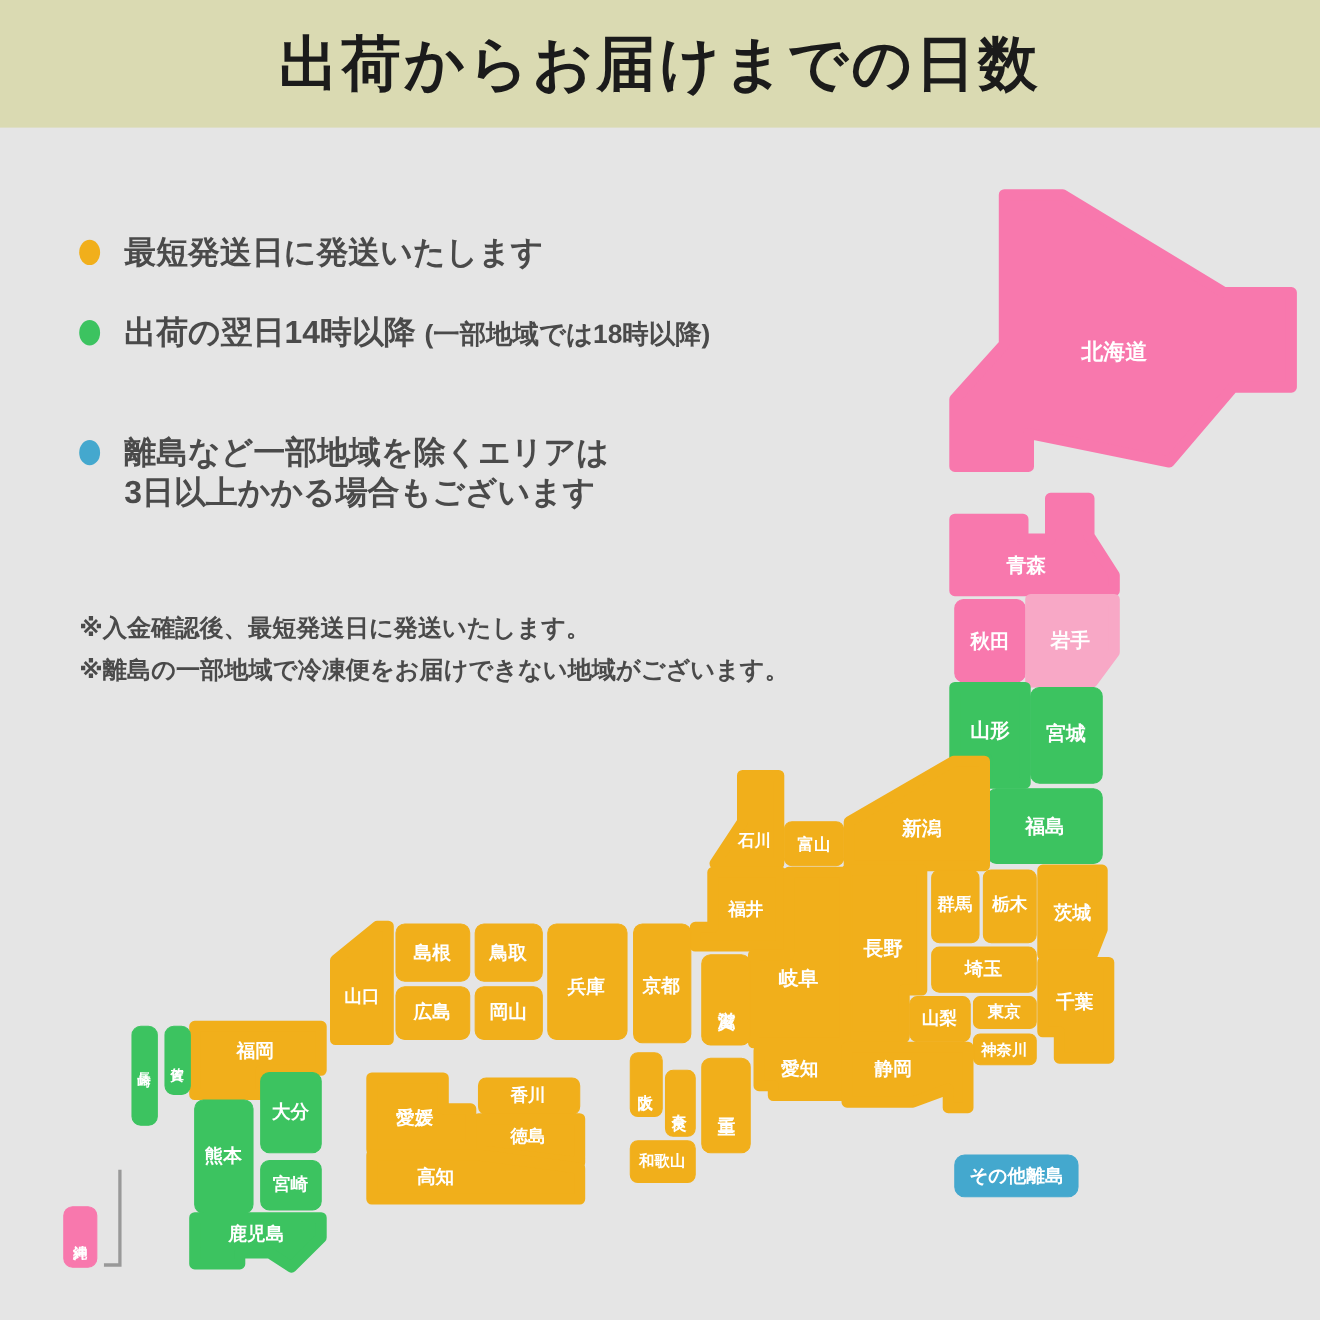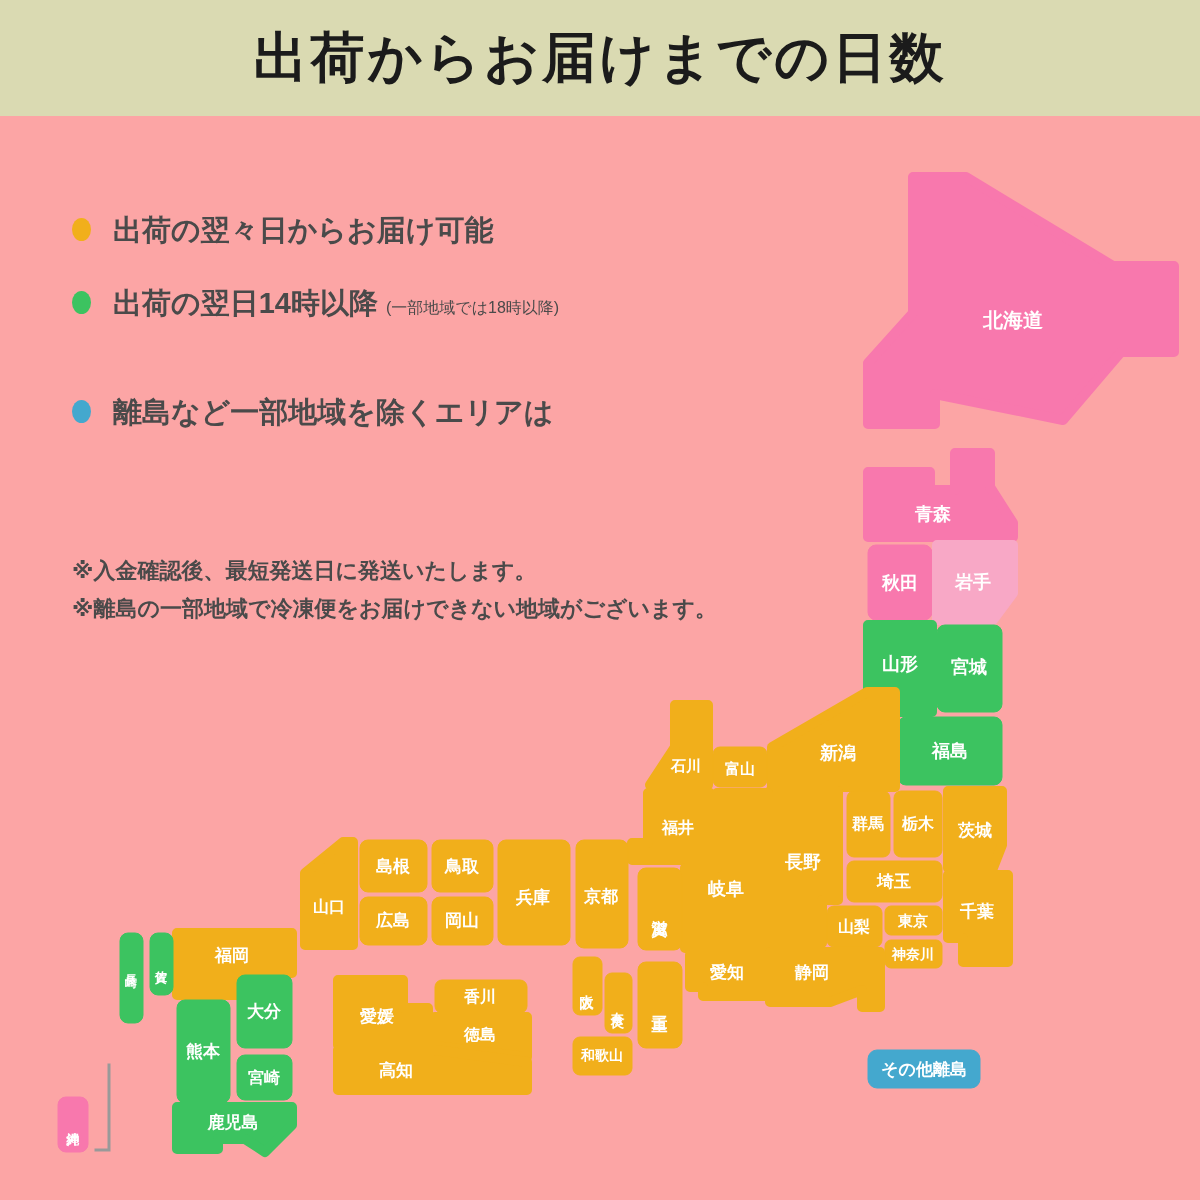--- a/index.html
+++ b/index.html
@@ -1,29 +1,29 @@
 <!DOCTYPE html>
 <html><head>
 <meta charset="utf-8">
 <style>
   html,body{margin:0;padding:0;background:#fff;}
-  .page{position:relative;width:1200px;height:1200px;background:#fca5a5;overflow:hidden;
+  .page{position:relative;width:1200px;height:1200px;background:#e5e5e5;overflow:hidden;
         font-family:"Liberation Sans","DejaVu Sans",sans-serif;}
   .header{position:absolute;left:0;top:0;width:1200px;height:116px;background:#dadab2;
           display:flex;align-items:center;justify-content:center;}
   .title{font-family:"Liberation Serif","DejaVu Serif",serif;font-size:54px;font-weight:600;
          color:#1b1b1b;letter-spacing:3px;white-space:nowrap;}
   .legend-item{position:absolute;left:72px;display:flex;align-items:flex-start;white-space:nowrap;}
   .dot{width:19px;height:23px;border-radius:50%;margin-top:6px;margin-right:22px;flex:none;}
   .dot-yellow{background:#f1af1b;}
   .dot-green{background:#3cc360;}
   .dot-pink{background:#f878ad;}
   .dot-blue{background:#44a8ce;}
   .legend-text{font-size:29px;font-weight:700;color:#4a4a4a;line-height:36px;}
-  .legend-sub{font-size:16px;font-weight:400;color:#4a4a4a;margin-left:8px;margin-top:23px;}
+  .legend-sub{font-size:24px;font-weight:700;color:#4a4a4a;margin-left:8px;margin-top:23px;}
   .note{position:absolute;left:72px;margin:0;font-size:22px;font-weight:600;color:#4a4a4a;white-space:nowrap;}
   svg.map{position:absolute;left:0;top:0;}
   .s{stroke-linejoin:round;stroke-linecap:round;}
   .p{stroke-width:10;}
   .c-yellow{fill:#f1af1b;stroke:#f1af1b;}
   .c-green{fill:#3cc360;stroke:#3cc360;}
   .c-pink{fill:#f878ad;stroke:#f878ad;}
   .c-lightpink{fill:#f8a8c6;stroke:#f8a8c6;}
   .c-blue{fill:#44a8ce;stroke:#44a8ce;}
   .lbl{fill:#ffffff;font-weight:700;text-anchor:middle;dominant-baseline:central;
@@ -35,33 +35,34 @@
 <body>
 
 <div class="page">
 
   <div class="header">
     <div class="title">出荷からお届けまでの日数</div>
   </div>
 
   <div class="legend-item" style="top:212px">
     <span class="dot dot-yellow"></span>
-    <div class="legend-text"><span>出荷の翌々日からお届け可能</span></div>
+    <div class="legend-text"><span>最短発送日に発送いたします</span></div>
   </div>
 
   <div class="legend-item" style="top:285px">
     <span class="dot dot-green"></span>
     <div class="legend-text"><span>出荷の翌日14時以降</span><span class="legend-sub">(一部地域では18時以降)</span></div>
   </div>
 
 
   <div class="legend-item" style="top:394px">
     <span class="dot dot-blue"></span>
     <div class="legend-text two-line">
       <div>離島など一部地域を除くエリアは</div>
+      <div>3日以上かかる場合もございます</div>
     </div>
   </div>
 
   <p class="note" style="top:594px">※離島の一部地域で冷凍便をお届けできない地域がございます。</p>
   <p class="note" style="top:556px">※入金確認後、最短発送日に発送いたします。</p>
 
   <svg class="map" width="1200" height="1200" viewBox="0 0 1200 1200">
 
     <g>
       <path class="s p c-pink" d="M913,177 L966,177 L1113,266 L1174,266 L1174,352 L1121,352 L1063,420 L935,394 L935,424 L868,424 L868,363 L913,313 Z"></path>

